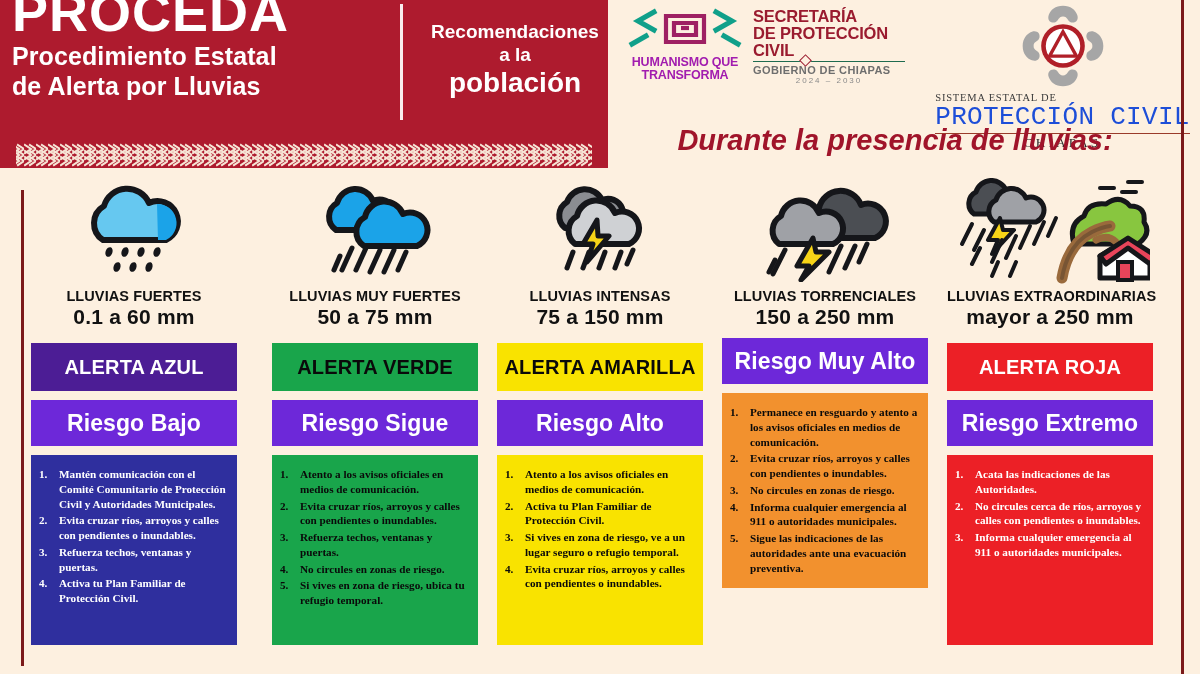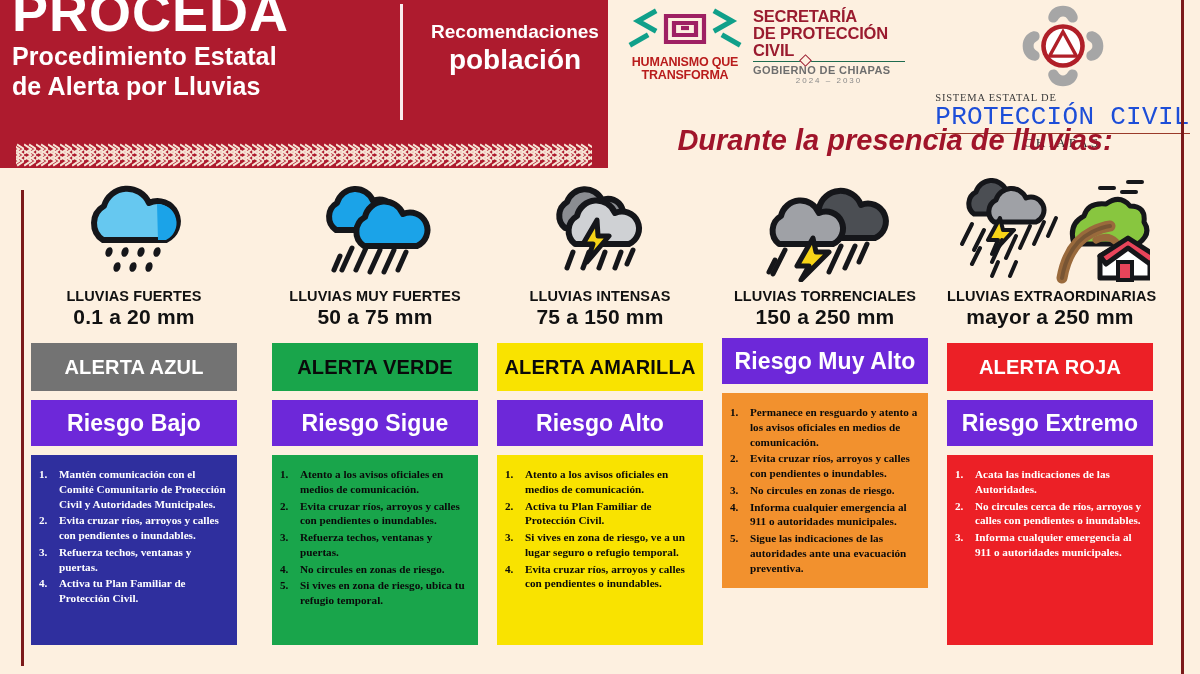--- a/index.html
+++ b/index.html
@@ -36,21 +36,21 @@
   .hdr-r1 { color:#fff; font-weight: 700; font-size: 19px; line-height: 1.22; }
   .hdr-r2 { color:#fff; font-weight: 700; font-size: 19px; line-height: 1.22; }
   .hdr-r3 { color:#fff; font-weight: 900; font-size: 28px; line-height: 1.15; margin-top: 1px;}
   .hdr-weave { height: 26px; width: 100%; overflow: hidden; position: relative; }
   .hdr-weave svg { display:block; }
 
   
   .logos { position: absolute; left: 608px; top: 0; width: 592px; height: 110px; }
   .logo-humanismo { position: absolute; left: 16px; top: 6px; width: 122px; text-align:center; }
   .logo-humanismo .glyph { height: 46px; }
-  .logo-humanismo .txt { font-size: 12.5px; font-weight: 900; color:#b91c1c; line-height:1.05; letter-spacing:-.2px;}
+  .logo-humanismo .txt { font-size: 12.5px; font-weight: 900; color:#a21caf; line-height:1.05; letter-spacing:-.2px;}
   .logo-secretaria { position: absolute; left: 145px; top: 8px; width: 170px; }
   .logo-secretaria .big { color:#9a1b2f; font-weight: 900; font-size: 16.5px; line-height: 1.02; letter-spacing:-.2px;}
   .sec-rule { border-top: 1.5px solid #1f6b4f; margin: 3px 0 2px 0; width: 152px; position: relative;}
   .sec-rule:after{content:""; position:absolute; left:48px; top:-6px; width:7px;height:7px;
      border:1.3px solid #9a1b2f; transform: rotate(45deg); background:#fdf0e0;}
   .logo-secretaria .gob { color:#6e6e6e; font-size: 11px; letter-spacing:.4px; font-weight:600;}
   .logo-secretaria .yrs { color:#8a8a8a; font-size: 8px; letter-spacing: 2px; text-align:center; width:152px;}
   .logo-spc { position: absolute; left: 322px; top: 4px; width: 265px; display:flex; align-items:center; flex-direction:column;}
   .spc-mark { width: 84px; height: 84px; flex: 0 0 84px; }
   .spc-text { padding-top: 4px; }
@@ -122,20 +122,21 @@
   <div class="header-banner">
     <div class="header-inner">
       <div class="hdr-left">
         <div class="hdr-proceda">PROCEDA</div>
         <div class="hdr-sub1">Procedimiento Estatal</div>
         <div class="hdr-sub2">de Alerta por Lluvias</div>
       </div>
       <div class="hdr-divider"></div>
       <div class="hdr-right">
         <div class="hdr-r1">Recomendaciones</div>
+        <div class="hdr-r2">a la</div>
         <div class="hdr-r3">población</div>
       </div>
     </div>
     <div class="hdr-weave">
       <svg width="608" height="26" viewBox="0 0 608 26" xmlns="http://www.w3.org/2000/svg">
         <defs>
           <pattern id="weave" width="12" height="26" patternUnits="userSpaceOnUse">
             <g fill="none" stroke="#f7e6d6" stroke-width="2.1" stroke-linecap="square">
               <path d="M1 3 L7 7 L1 11"></path>
               <path d="M1 9 L7 13 L1 17"></path>
@@ -226,22 +227,22 @@
             <ellipse cx="52" cy="70" rx="3.4" ry="5" transform="rotate(20 52 70)"></ellipse>
             <ellipse cx="68" cy="70" rx="3.4" ry="5" transform="rotate(20 68 70)"></ellipse>
             <ellipse cx="84" cy="70" rx="3.4" ry="5" transform="rotate(20 84 70)"></ellipse>
             <ellipse cx="44" cy="85" rx="3.4" ry="5" transform="rotate(20 44 85)"></ellipse>
             <ellipse cx="60" cy="85" rx="3.4" ry="5" transform="rotate(20 60 85)"></ellipse>
             <ellipse cx="76" cy="85" rx="3.4" ry="5" transform="rotate(20 76 85)"></ellipse>
           </g>
         </svg>
       </div>
       <div class="col-title">LLUVIAS FUERTES</div>
-      <div class="col-range">0.1 a 20 mm</div>
-      <div class="alert-bar" style="background: #737373; color: rgb(255, 255, 255);">ALERTA AZUL</div>
+      <div class="col-range">0.1 a 60 mm</div>
+      <div class="alert-bar" style="background: #4c1d95; color: rgb(255, 255, 255);">ALERTA AZUL</div>
       <div class="risk-bar">Riesgo Bajo</div>
       <div class="tips tips-light" style="background: rgb(47, 47, 158);">
         <ol>
             <li>Mantén comunicación con el Comité Comunitario de Protección Civil y Autoridades Municipales.</li>
             <li>Evita cruzar ríos, arroyos y calles con pendientes o inundables.</li>
             <li>Refuerza techos, ventanas y puertas.</li>
             <li>Activa tu Plan Familiar de Protección Civil.</li>
           </ol>
       </div>
     </div>

